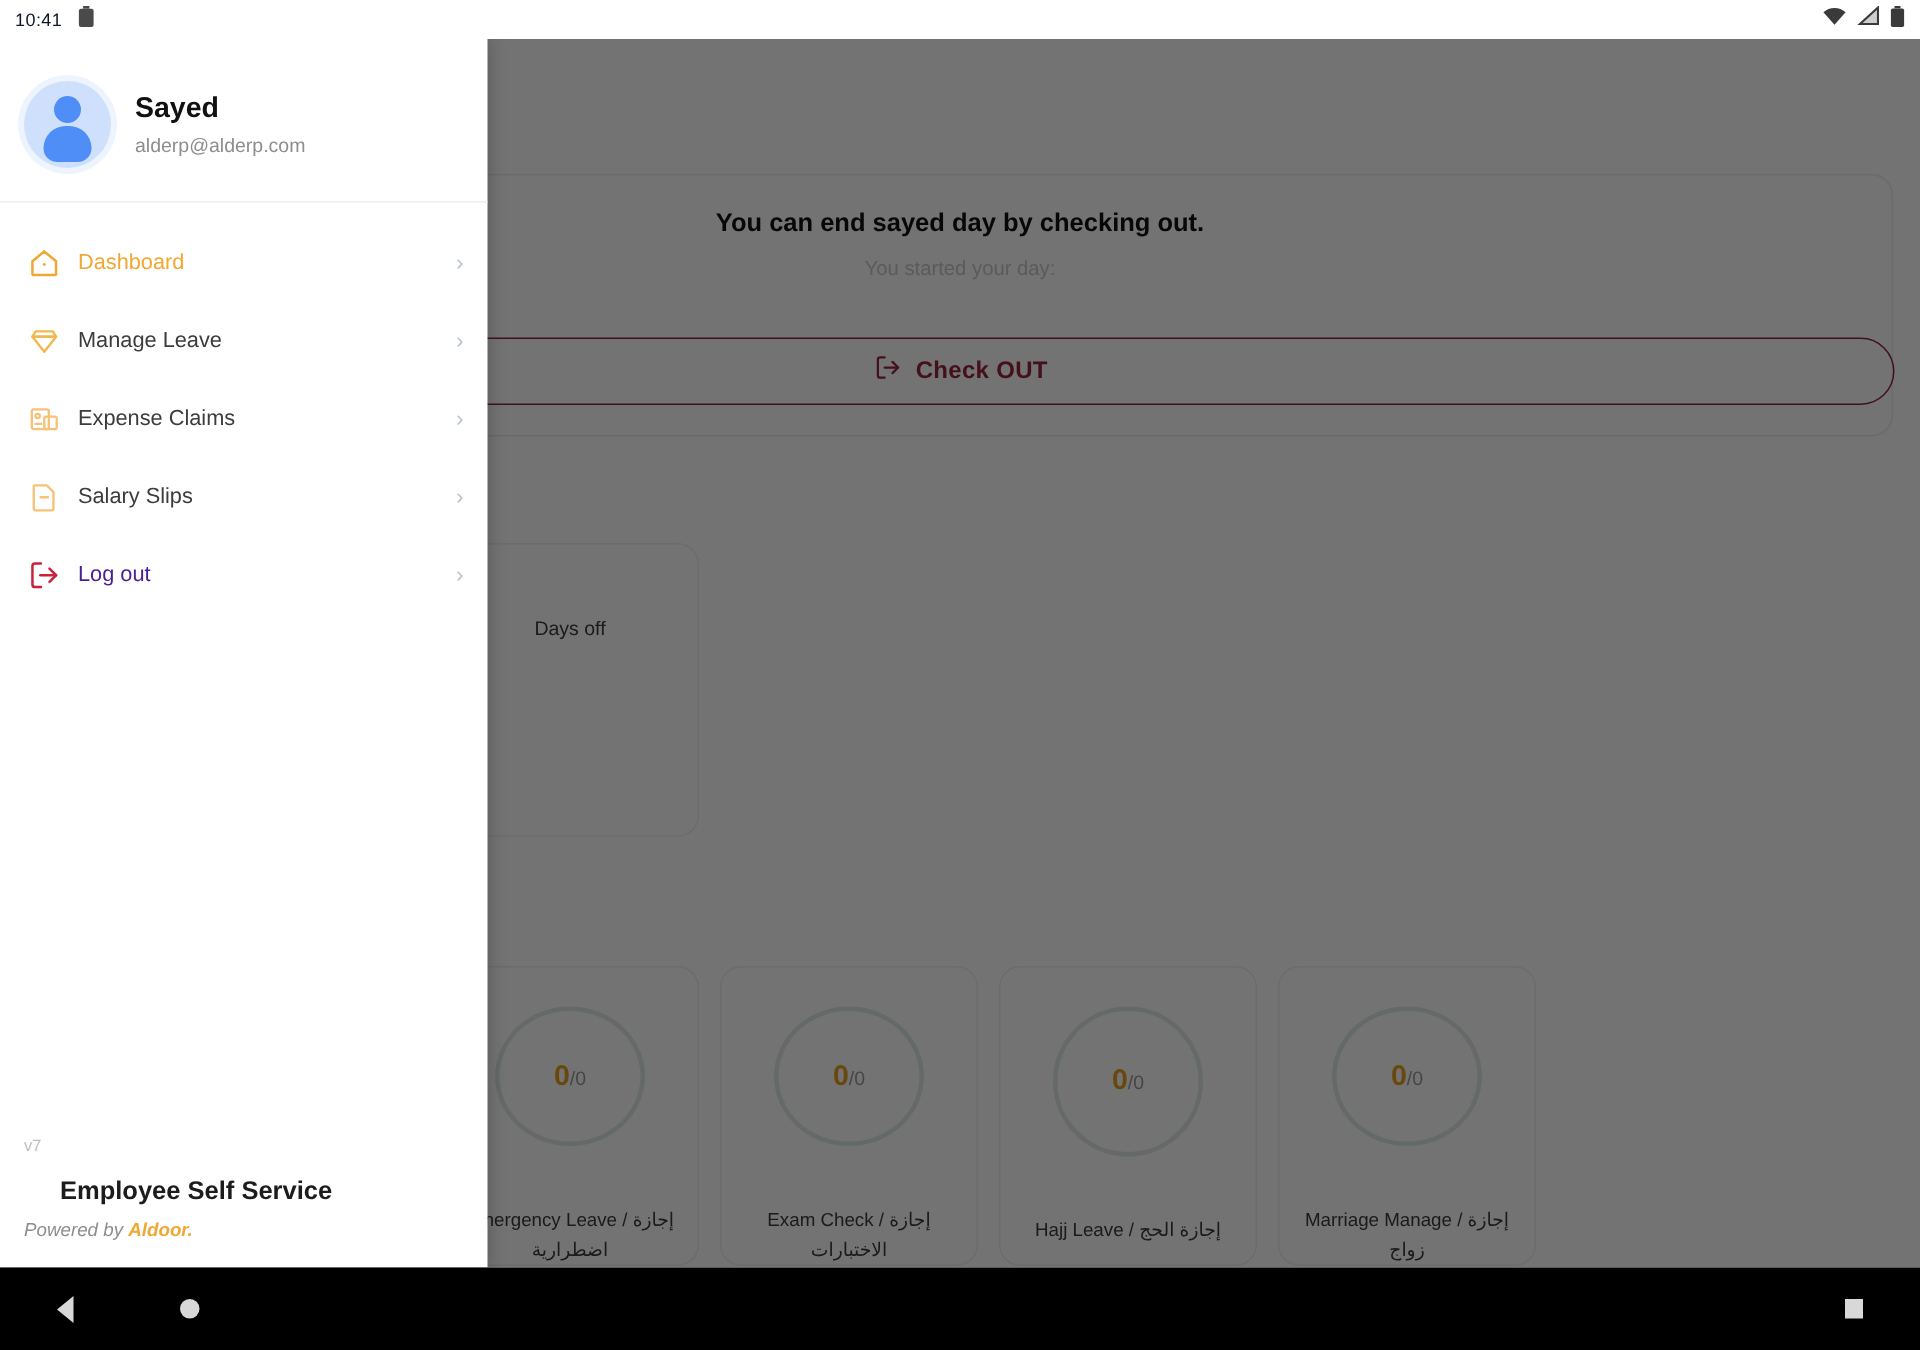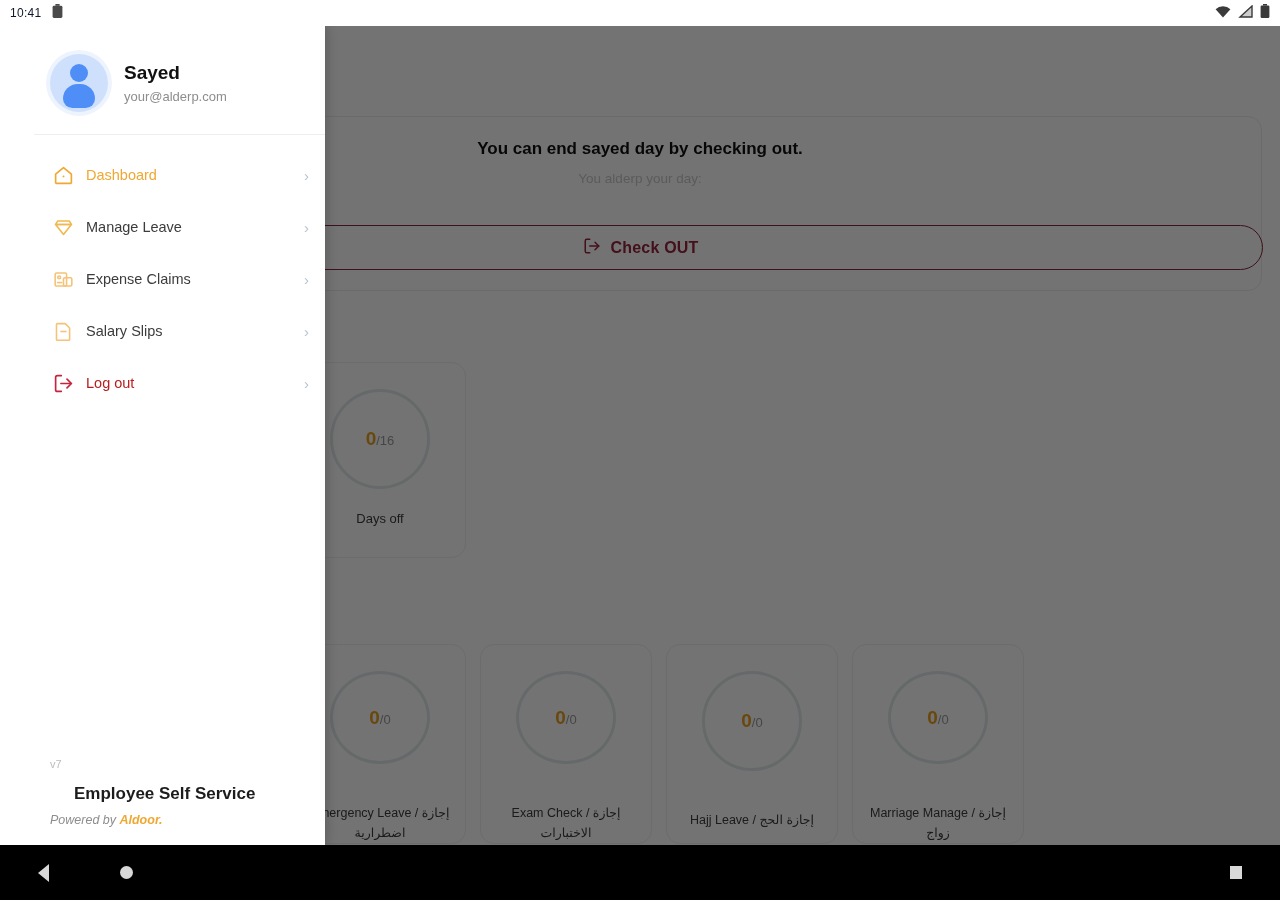--- a/index.html
+++ b/index.html
@@ -81,21 +81,21 @@
     margin-top:20px; width:150px; text-align:center;
     font-size:13px; color:#3c3c3c; line-height:1.55;
   }
   .leave-card .card-label { font-size:12.5px; }
 
   
   #drawer {
     position:absolute; left:0; top:26px; width:325px; height:819px;
     background:#ffffff; z-index:50;
     box-shadow:2px 0 10px rgba(0,0,0,.18);
-    display:flex; flex-direction:column;padding-left:34px;
+    display:flex; flex-direction:column;
   }
   #drawer-profile {
     display:flex; align-items:center; gap:16px;
     padding:28px 16px 22px 16px;
     border-bottom:1px solid #eeeeee;
   }
   #avatar {
     width:58px; height:58px; border-radius:50%;
     background:#cfe0fd; position:relative; flex:0 0 58px;
     box-shadow:0 0 0 4px #eef4fe;
@@ -112,21 +112,21 @@
   #profile-email { font-size:13px; color:#8d8d8d; margin-top:5px; }
 
   #drawer-nav { padding-top:14px; }
   .nav-item {
     display:flex; align-items:center;
     height:52px; padding:0 16px; cursor:pointer;
   }
   .nav-icon { width:26px; flex:0 0 26px; display:flex; align-items:center; justify-content:center; }
   .nav-label { margin-left:10px; font-size:14.5px; flex:1; color:#3c3c3c; }
   .nav-item.active .nav-label { color:#f0a832; }
-  .nav-item.logout .nav-label { color:#b91c1c; }
+  .nav-item.logout .nav-label { color:#4c1d95; }
   .nav-chevron { color:#b7c3cc; font-size:15px; }
 
   #drawer-footer { margin-top:auto; padding:0 16px 18px 16px; }
   #app-version { font-size:11px; color:#bdbdbd; margin-bottom:14px; }
   #app-name { font-size:17px; font-weight:bold; color:#1c1c1c;margin-left:24px; }
   #powered-by {
     font-size:12.5px; color:#8d8d8d; font-style:italic; margin-top:9px;
   }
   #powered-by .brand { color:#f0a832; font-weight:bold; font-style:italic; }
 
@@ -147,44 +147,41 @@
   .circ { width:13px; height:13px; border-radius:50%; background:#d8d8d8; cursor:pointer; }
   .sq   { width:12px; height:13px; background:#d8d8d8; cursor:pointer; }
 </style>
 </head>
 <body>
 
 <div id="app-surface">
 
   <div id="checkout-panel">
     <div id="checkout-title">You can end sayed day by checking out.</div>
-    <div id="checkout-sub">You alderp your day:</div>
+    <div id="checkout-sub">You started your day:</div>
     <div id="checkout-button">
       <span>
         <svg width="18" height="18" viewBox="0 0 24 24" fill="none" stroke="#96253f" stroke-width="2" stroke-linecap="round" stroke-linejoin="round">
           <path d="M9 21H5a2 2 0 0 1-2-2V5a2 2 0 0 1 2-2h4"></path>
           <polyline points="16 17 21 12 16 7"></polyline>
           <line x1="21" y1="12" x2="9" y2="12"></line>
         </svg>
       </span>
       <span class="co-label">Check OUT</span>
     </div>
   </div>
 
   <div id="attendance-row" class="card-row">
       <div class="stat-card ">
         <div class="ring">
           <div><span class="val" style="color: rgb(200, 34, 60);">0</span><span class="tot">/16</span></div>
         </div>
         <div class="card-label">Absents</div>
       </div>
       <div class="stat-card ">
-        <div class="ring">
-          <div><span class="val" style="color: rgb(232, 160, 32);">0</span><span class="tot">/16</span></div>
-        </div>
         <div class="card-label">Days off</div>
       </div>
     </div>
 
   <div id="leave-row" class="card-row">
       <div class="stat-card leave-card">
         <div class="ring">
           <div><span class="val" style="color: rgb(232, 160, 32);">0.0</span><span class="tot">/10.0</span></div>
         </div>
         <div class="card-label">Eidah Leave / إجازة عدة</div>
@@ -251,21 +248,21 @@
 
 <div id="drawer">
 
   <div id="drawer-profile">
     <div id="avatar">
       <div class="head"></div>
         <div class="body"></div>
     </div>
     <div>
       <div id="profile-name">Sayed</div>
-      <div id="profile-email">your@alderp.com</div>
+      <div id="profile-email">alderp@alderp.com</div>
     </div>
   </div>
 
   <div id="drawer-nav">
       <div class="nav-item active">
         <span class="nav-icon">
           <svg width="21" height="21" viewBox="0 0 24 24" fill="none" stroke="#f0a832" stroke-width="1.9" stroke-linecap="round" stroke-linejoin="round">
             <path d="M3 10.5 12 3l9 7.5V20a1 1 0 0 1-1 1H4a1 1 0 0 1-1-1z"></path>
             <circle cx="12" cy="13" r="1.1" fill="#f0a832" stroke="none"></circle>
           </svg>

